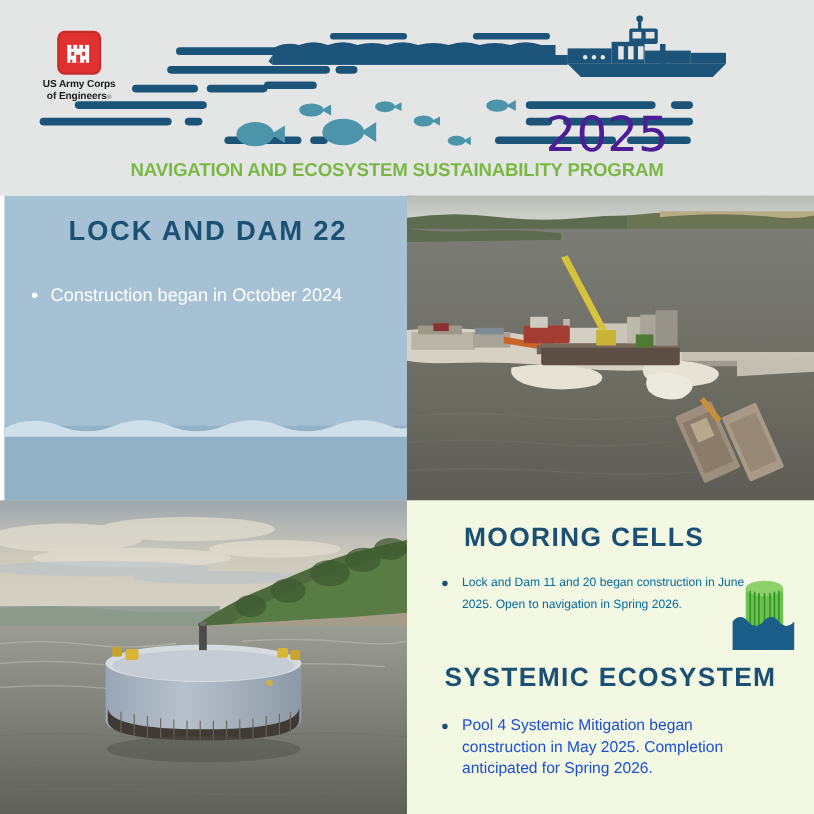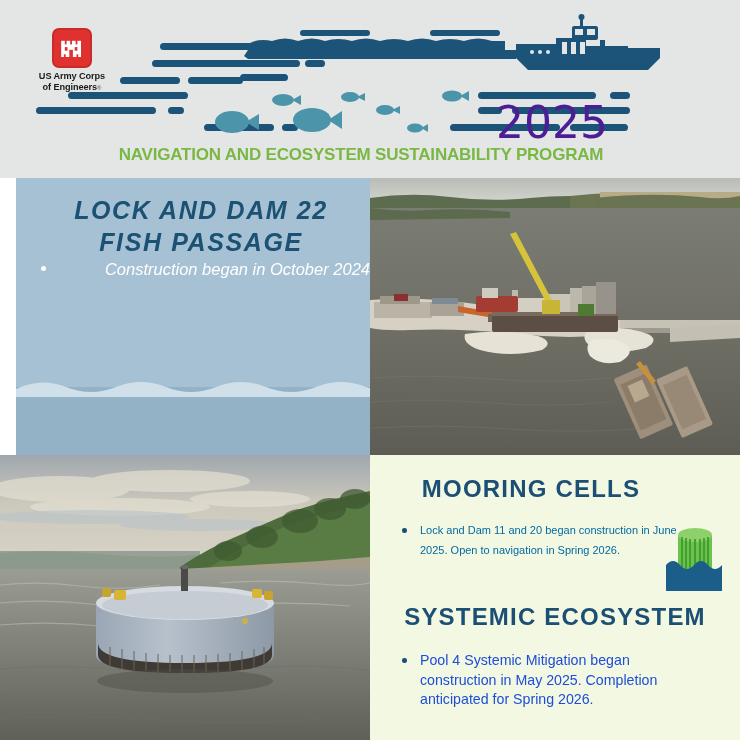--- a/index.html
+++ b/index.html
@@ -47,34 +47,34 @@
     position:absolute;left:0;top:144px;width:648px;
     text-align:center;
     font-size:17px;font-weight:bold;color:#7ab844;
     letter-spacing:-0.2px;line-height:22px;
     font-family:"Liberation Sans", sans-serif;
     margin-left:37px;
   }
 
   
   .panel{position:absolute;overflow:hidden;}
-  .p-tl{left:16px;top:178px;width:370px;height:277px;background:#a6c1d3;font-style:italic;}
+  .p-tl{left:4px;top:178px;width:370px;height:277px;background:#a6c1d3;}
   .p-tr{left:370px;top:178px;width:370px;height:277px;background:#6f6b63;}
   .p-bl{left:0;top:455px;width:370px;height:285px;background:#7d8a86;}
   .p-br{left:370px;top:455px;width:370px;height:285px;background:#f3f8e2;}
 
   
   .ld-title{
     position:absolute;left:0;top:16px;width:370px;text-align:center;
     color:#1b5173;font-size:25px;font-weight:bold;
     letter-spacing:1.6px;line-height:32px;
   }
   .ld-list{
     position:absolute;left:18px;top:80px;width:336px;
-    margin:0;padding:0;list-style:none;text-align:right;
+    margin:0;padding:0;list-style:none;
   }
   .ld-list li{
     position:relative;
     color:#ffffff;font-size:16.5px;line-height:23.5px;
     padding-left:24px;margin-bottom:3px;
     font-family:"Liberation Sans", sans-serif;
   }
   .ld-list li .dot{
     position:absolute;left:7px;top:8px;
     width:5px;height:5px;border-radius:50%;background:#ffffff;
@@ -244,21 +244,20 @@
       <div class="logo-text"><span>US Army Corps</span><br><span>of Engineers</span><span class="logo-reg">®</span></div>
     </div>
 
     <div class="year">2025</div>
     <div class="program-title">NAVIGATION AND ECOSYSTEM SUSTAINABILITY PROGRAM</div>
   </div>
 
   <div class="panel p-tl">
     <div class="ld-title">
       <span>LOCK AND DAM 22</span><br>
-      <span>FISH PASSAGE</span>
     </div>
     <ul class="ld-list">
       <li><span class="dot"></span><span>Construction began in October 2024</span></li>
     </ul>
 
     <svg class="water-band" viewBox="0 0 370 76" preserveAspectRatio="none" style="background:none;">
       <rect x="0" y="8" width="370" height="68" fill="#93b2c6"></rect>
       <path d="M0 10 Q25 -2 50 8 Q75 18 100 8 Q125 -2 150 8 Q175 18 200 8
                Q225 -2 250 8 Q275 18 300 8 Q325 -2 350 8 Q362 13 370 8
                L370 18 L0 18 Z" fill="#cfe0ea"></path>

